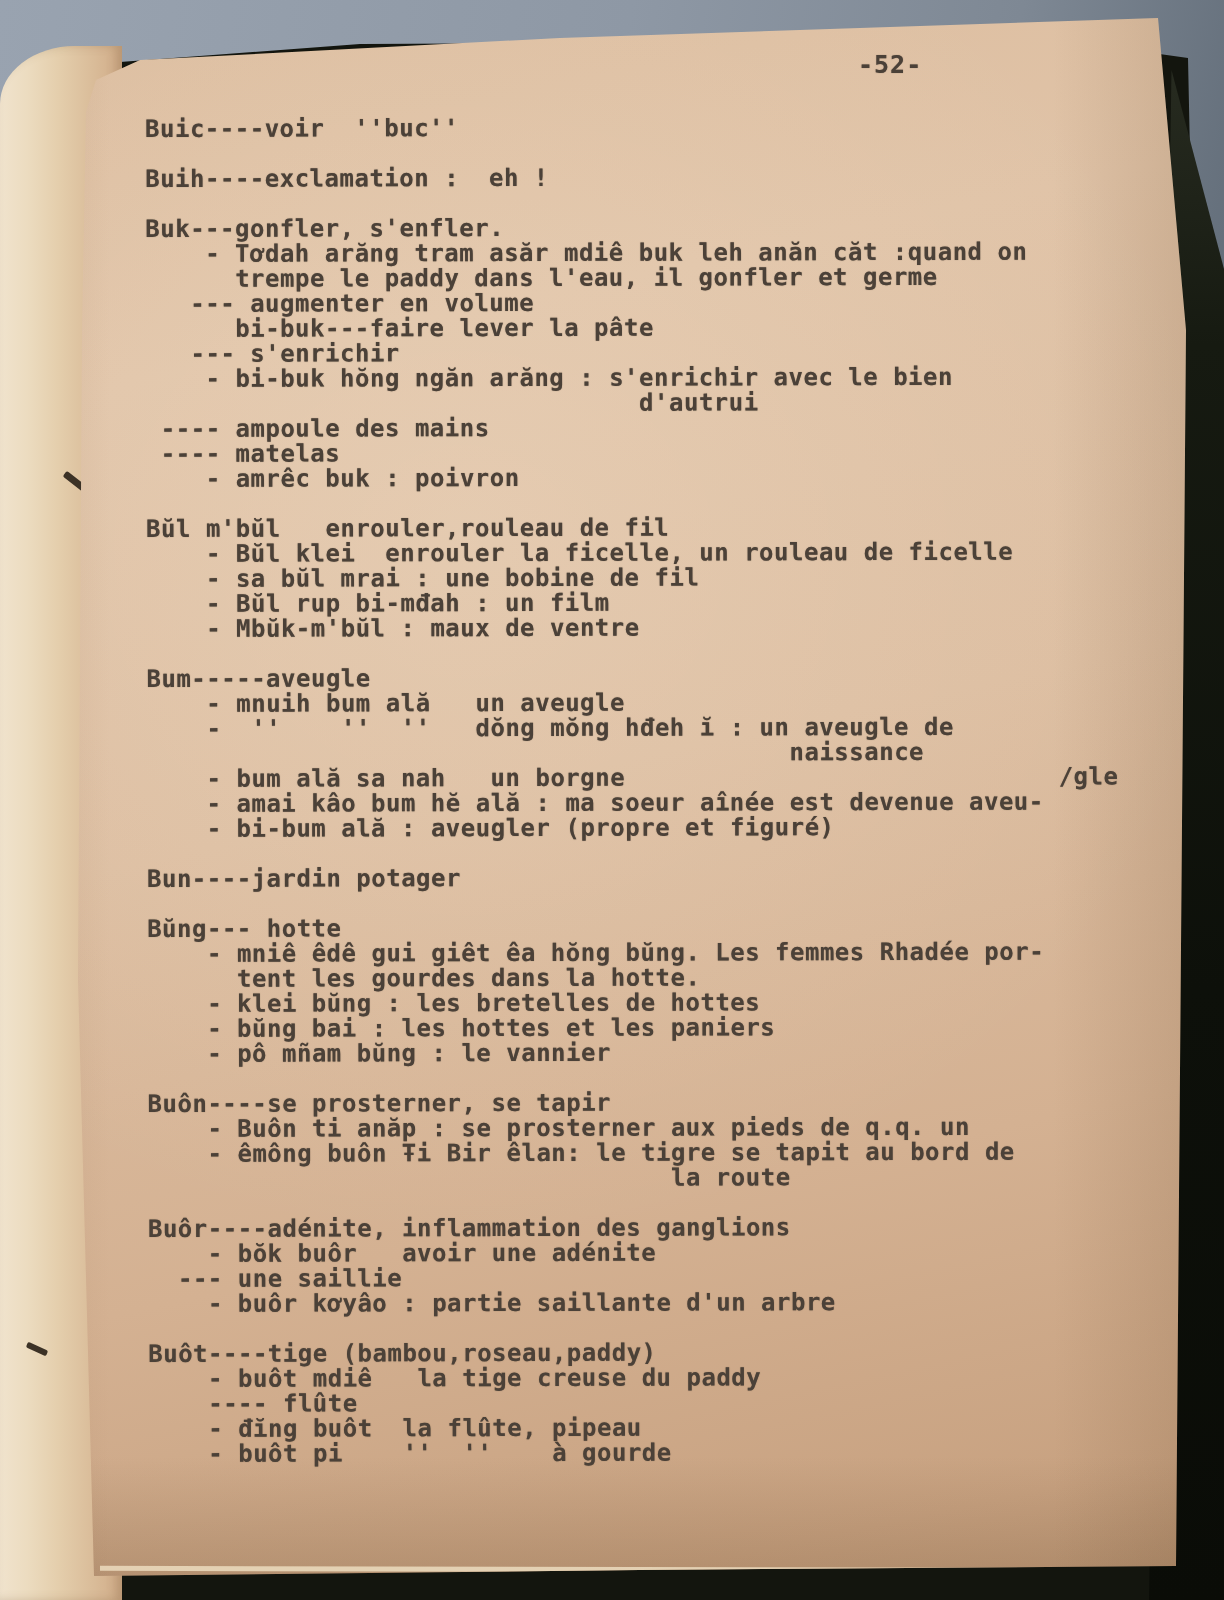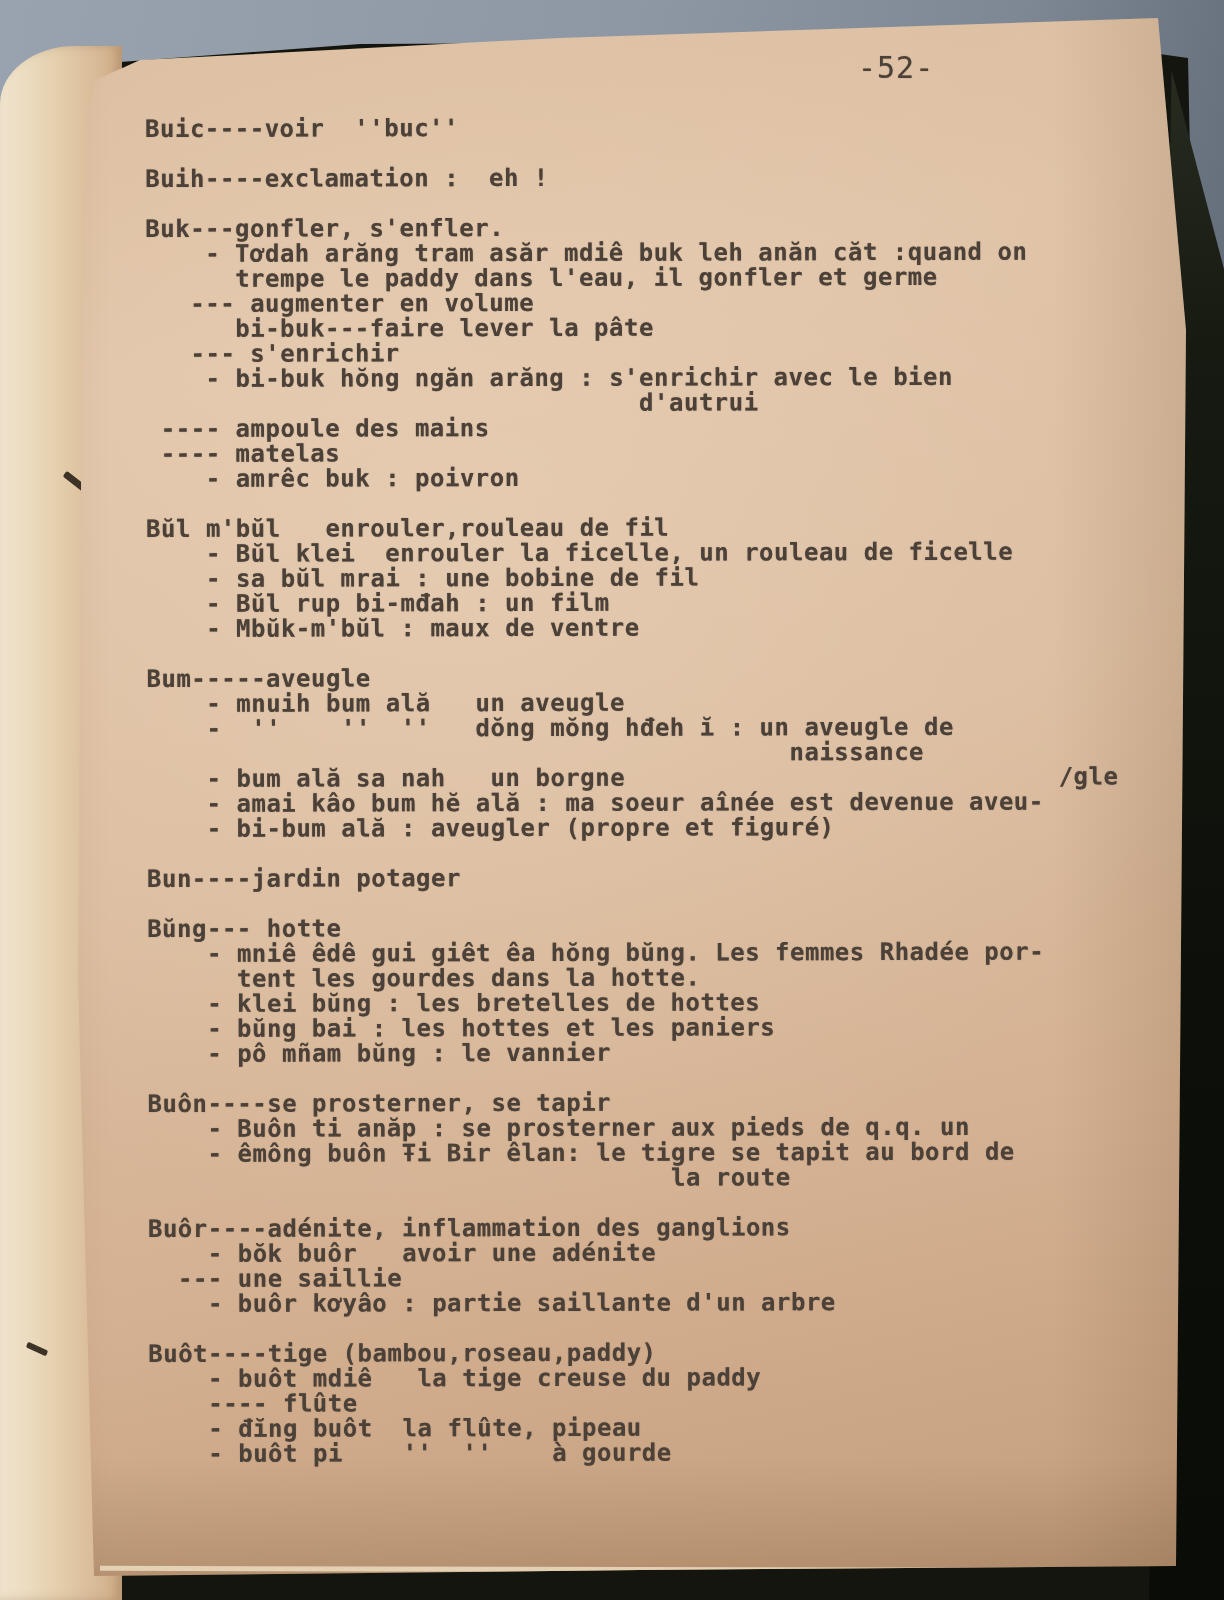--- a/index.html
+++ b/index.html
@@ -49,21 +49,21 @@
       linear-gradient(90deg,rgba(130,95,60,.18) 0%,rgba(130,95,60,0) 9%,rgba(130,95,60,0) 86%,rgba(110,80,50,.22) 100%),
       linear-gradient(0deg,rgba(100,70,40,.25) 0%,rgba(100,70,40,0) 9%);
   }
   .bottom-edge{
     position:absolute;left:100px;right:40px;bottom:28px;height:5px;
     background:#ecdcbe;opacity:.85;transform:rotate(.12deg);
   }
 
   .page-number{
     position:absolute;left:858px;top:50px;
-    font-size:30px;font-weight:normal;letter-spacing:1px;
+    font-size:25px;font-weight:bold;letter-spacing:1px;
     color:var(--ink,#4b4138);text-shadow:0 0 1px rgba(60,48,36,.55);
   }
 
   .text-layer{
     position:absolute;left:145px;top:117px;width:1010px;
     font-size:24px;font-weight:bold;letter-spacing:.5px;
     color:var(--ink,#4b4138);text-shadow:0 0 1px rgba(60,48,36,.5);
     transform:rotate(-.15deg);transform-origin:0 0;
   }
   .tl{white-space:pre;height:25px;line-height:25px;}

